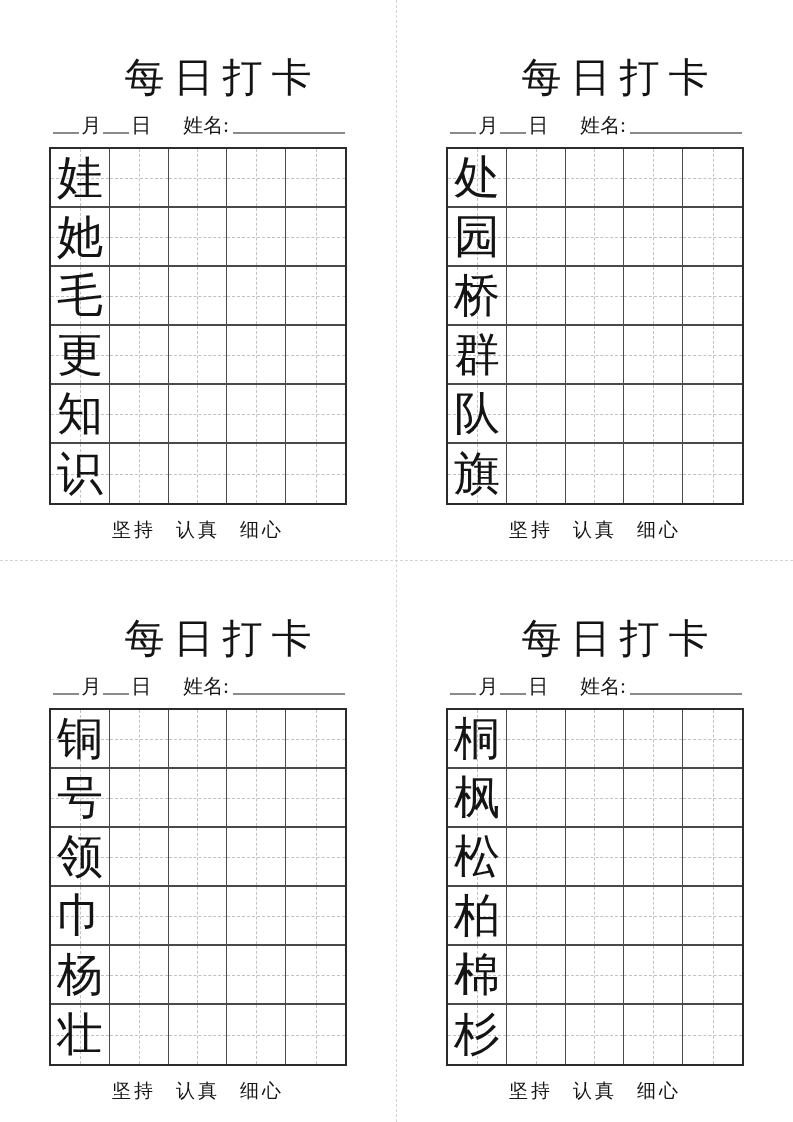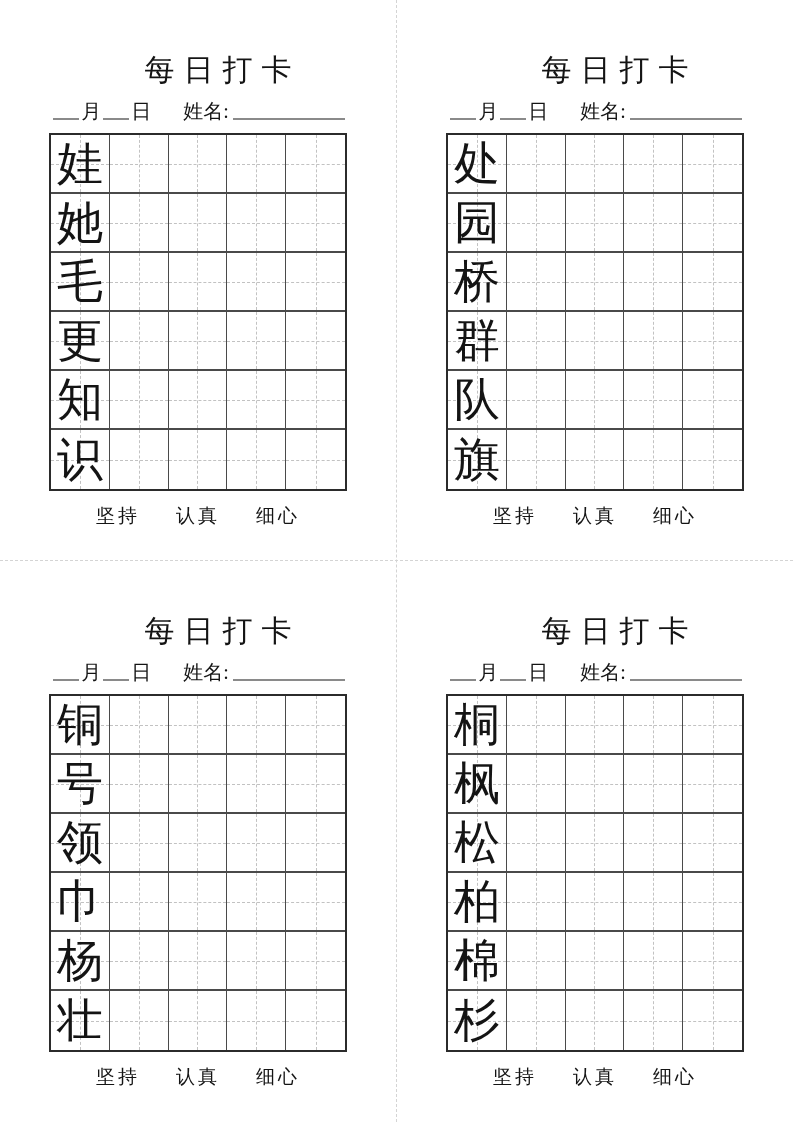--- a/index.html
+++ b/index.html
@@ -15,21 +15,21 @@
   .cut-line-h{position:absolute;top:560px;left:0;width:793px;height:0;border-top:1px dashed var(--cut,#d4d4d4);}
 
   .panel{position:absolute;width:396px;height:561px;text-align:center;}
   .pos0{left:0;top:0;}
   .pos1{left:397px;top:0;}
   .pos2{left:0;top:561px;}
   .pos3{left:397px;top:561px;}
 
   .title{
     margin:50px 0 0;
-    font-size:30px;font-weight:400;
+    font-size:40px;font-weight:400;
     letter-spacing:9px;text-indent:9px;padding-left:40px;
   }
   .subline{
     margin-top:4px;height:28px;
     display:flex;justify-content:center;align-items:flex-end;
     font-size:20px;line-height:1.2;
   }
   .blank{display:inline-block;width:26px;border-bottom:2px solid var(--underline,#8a8a8a);margin:0 2px 3px 2px;}
   .name-label{margin-left:32px;}
   .name-line{display:inline-block;width:112px;border-bottom:2px solid var(--underline,#8a8a8a);margin:0 0 3px 4px;}
@@ -48,21 +48,21 @@
   .cell:nth-child(n+26){border-bottom:none;}
   .gv{position:absolute;left:50%;top:0;bottom:0;width:0;border-left:1px dashed var(--guide,#c2c2c2);}
   .gh{position:absolute;top:50%;left:0;right:0;height:0;border-top:1px dashed var(--guide,#c2c2c2);}
   .char{
     position:absolute;inset:0;z-index:1;
     display:flex;align-items:center;justify-content:center;
     font-size:46px;line-height:1;color:var(--ink,#111);
   }
   .footer{
     margin-top:12px;
-    display:flex;justify-content:center;gap:36px;
+    display:flex;justify-content:center;gap:20px;
     font-size:19px;letter-spacing:3px;
   }
 </style>
 </head>
 <body>
 
 <div class="page">
   <div class="cut-line-v"></div>
   <div class="cut-line-h"></div>
   <div id="panels">

